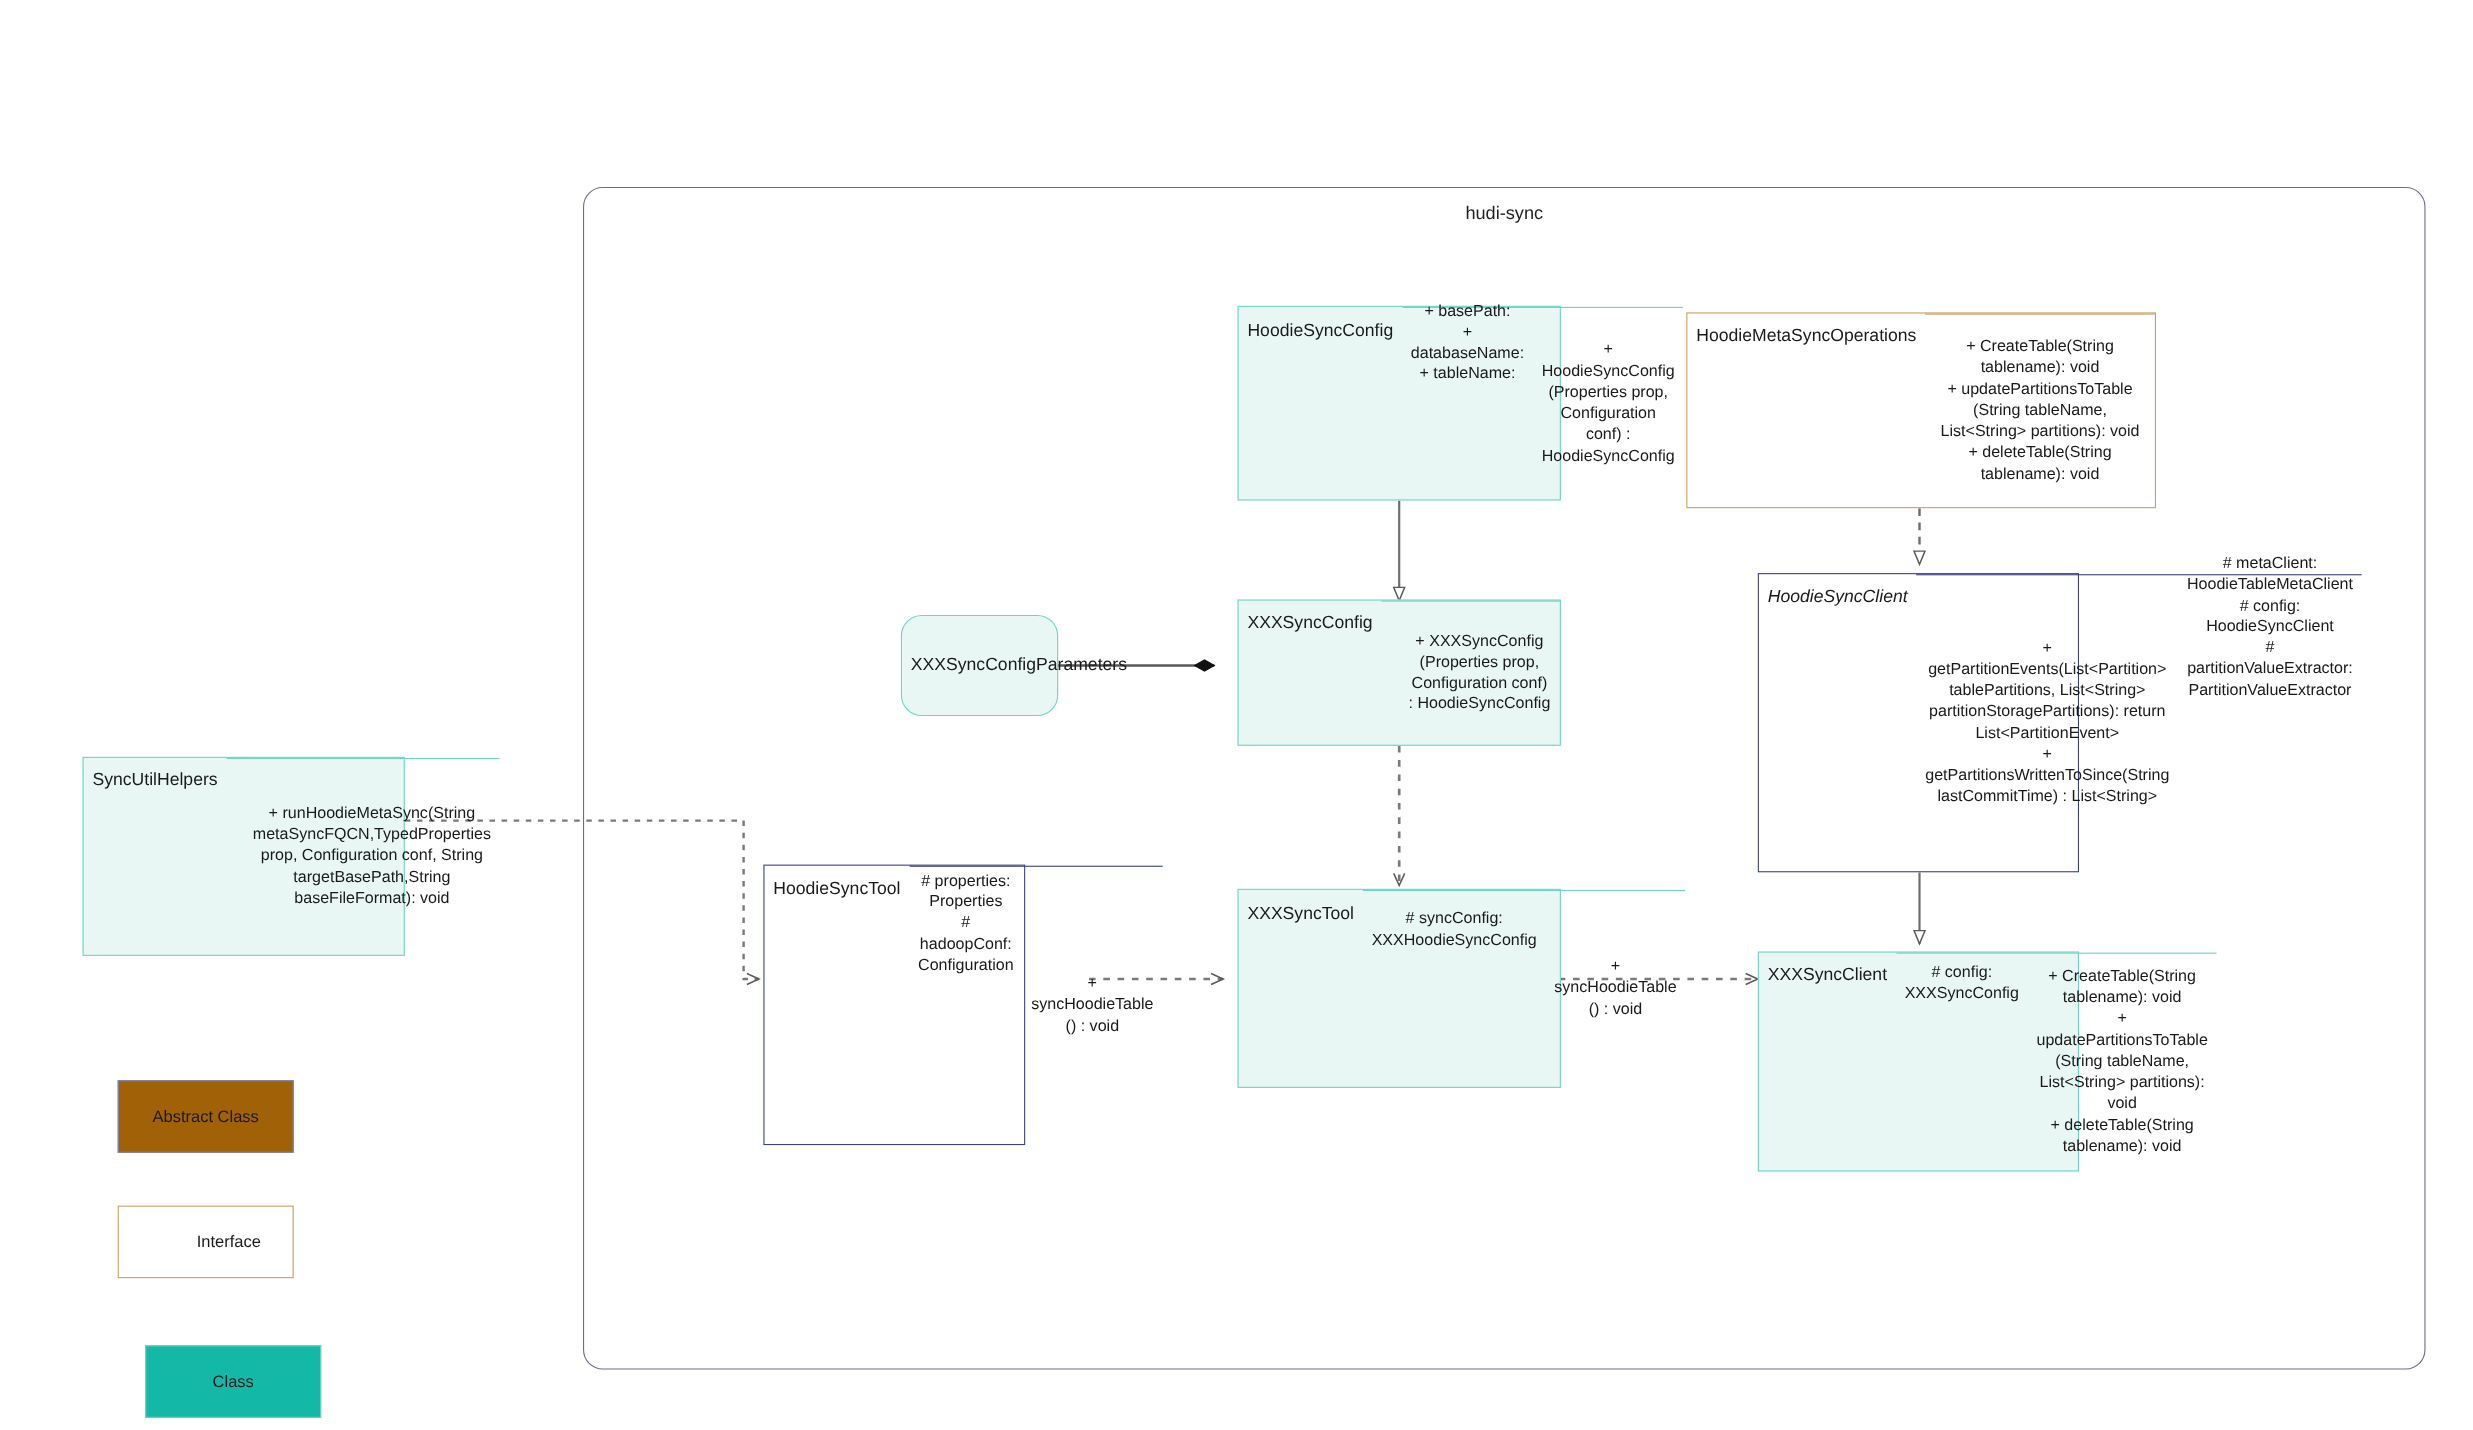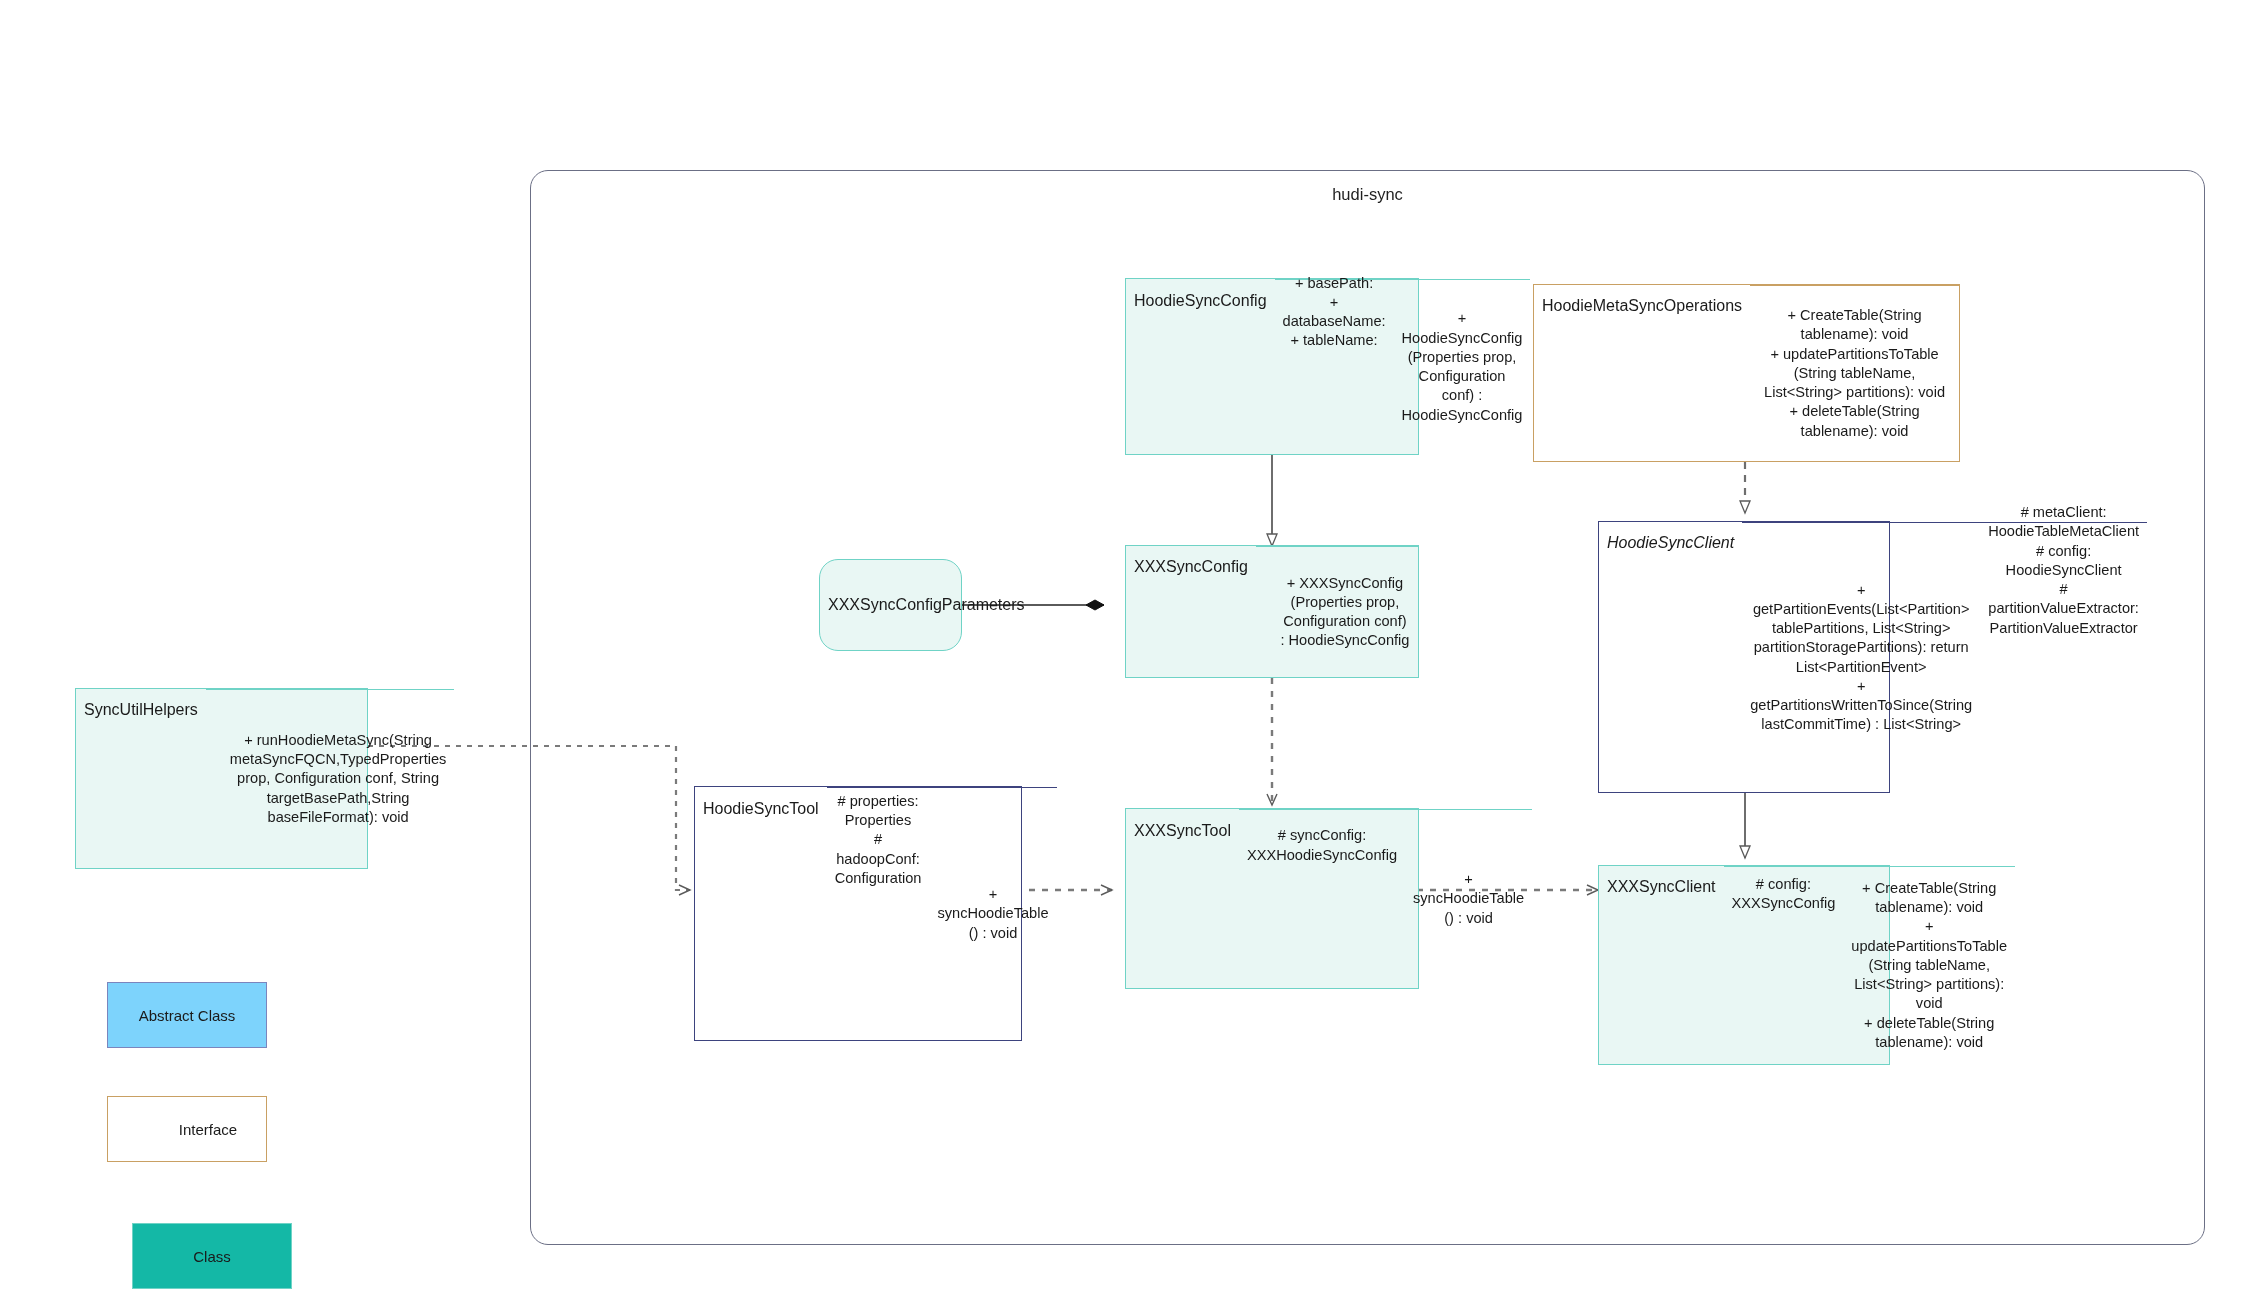--- a/index.html
+++ b/index.html
@@ -106,21 +106,21 @@
   .legend-box {
     position: absolute;
     box-sizing: border-box;
     display: flex;
     align-items: center;
     justify-content: center;
     font-size: 15px;
   }
   .legend-abstract {
     border: 1.5px solid #7b85bd;
-    background: #7dd3fc;
+    background: #a16207;
   }
   .legend-interface {
     border: 1.6px solid #c9a063;
     background: #ffffff;
   }
   .legend-class {
     border: 1.7px solid #6fd3c6;
     background: #14b8a6;
     margin-left: 25px;
   }
@@ -227,21 +227,21 @@
       <div class="name">SyncUtilHelpers</div>
     </div>
     <div class="compartment" style="height:37px;">
       <div class="member"></div>
     </div>
     <div class="compartment" style="flex:1;">
       <div class="member">+     runHoodieMetaSync(String metaSyncFQCN,TypedProperties prop, Configuration conf, String targetBasePath,String baseFileFormat): void</div>
     </div>
   </div>
 
-  <div class="uml type-abstract" style="left:694px; top:786px; width:328px; height:255px;">
+  <div class="uml type-abstract" style="left:694px; top:786px; width:238px; height:255px;">
     <div class="compartment" style="height:44px;">
       <div class="name">HoodieSyncTool</div>
     </div>
     <div class="compartment" style="height:105px;">
       <div class="member">#   properties: Properties
 #  hadoopConf: Configuration</div>
     </div>
     <div class="compartment" style="flex:1;">
       <div class="member">+   syncHoodieTable () : void</div>
     </div>

